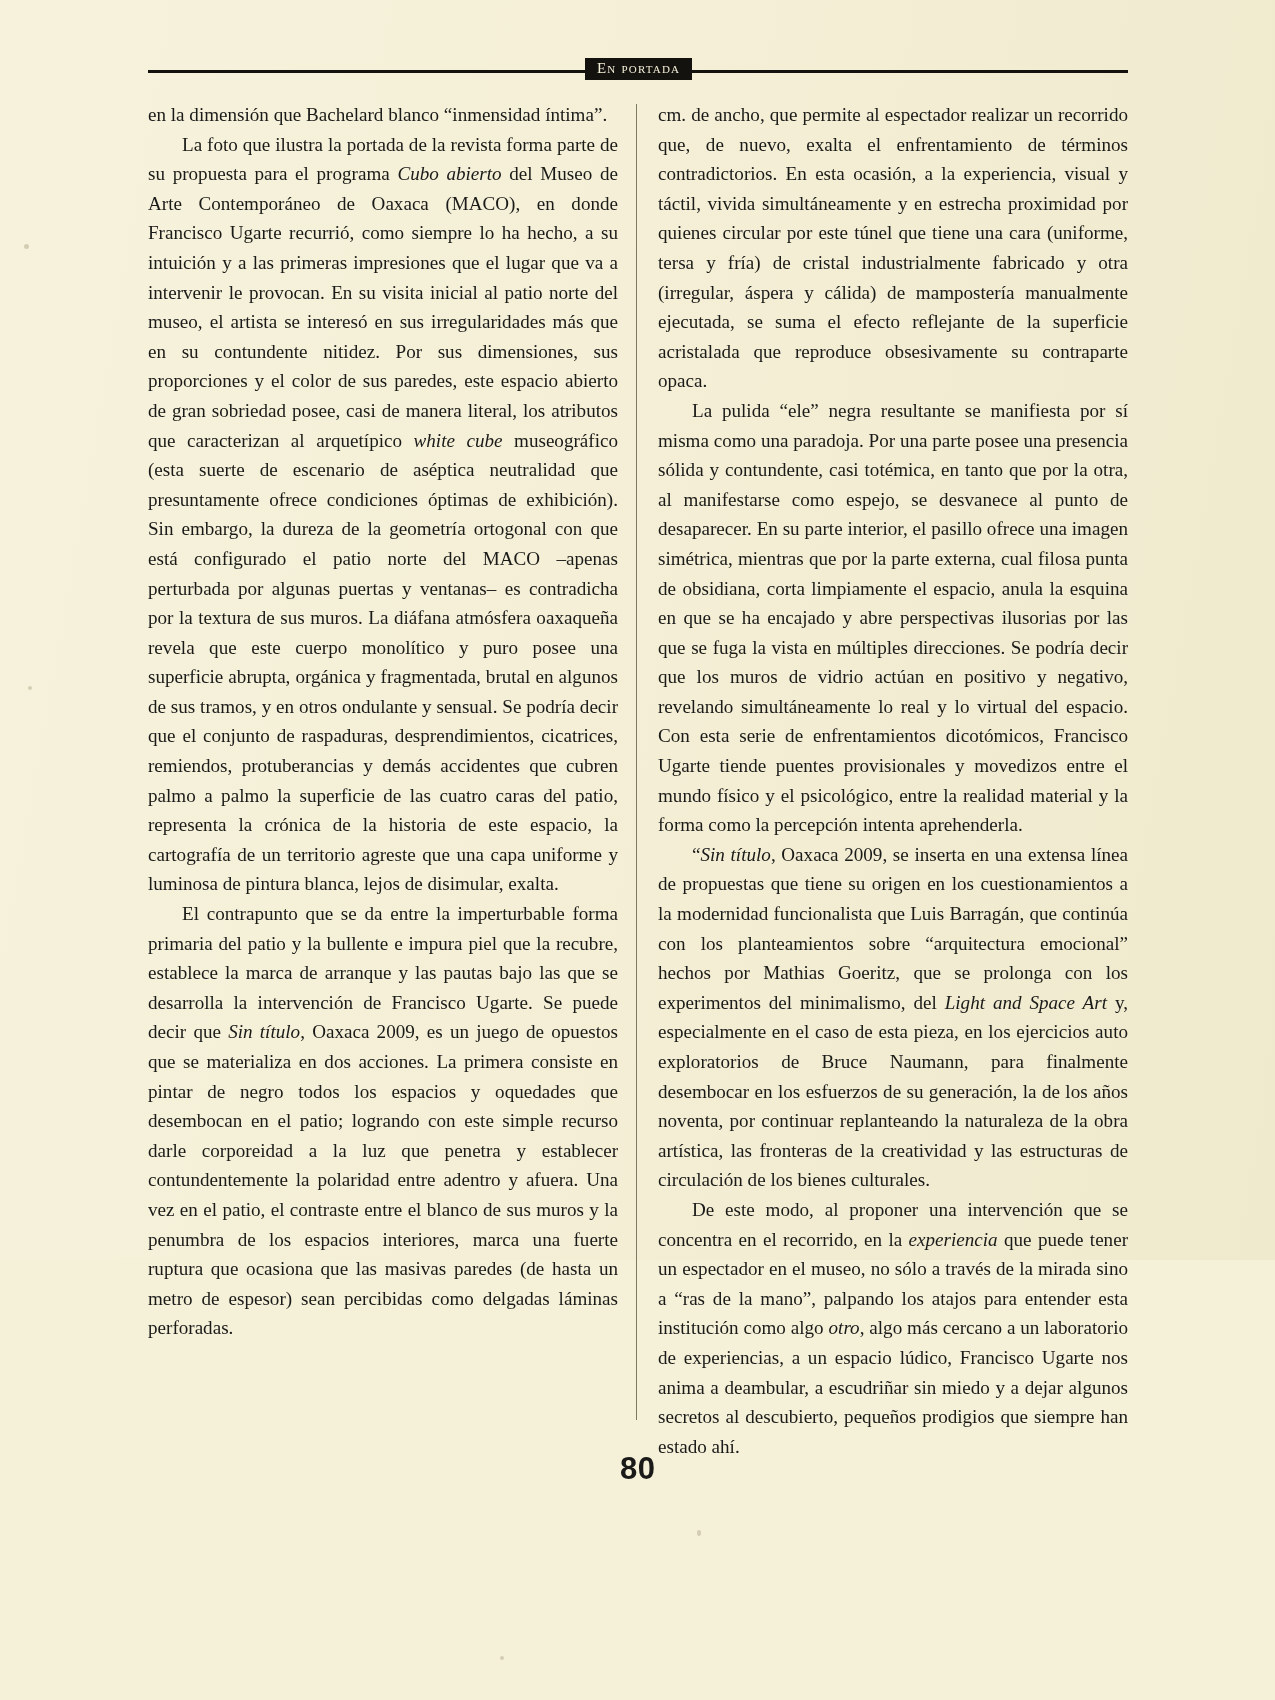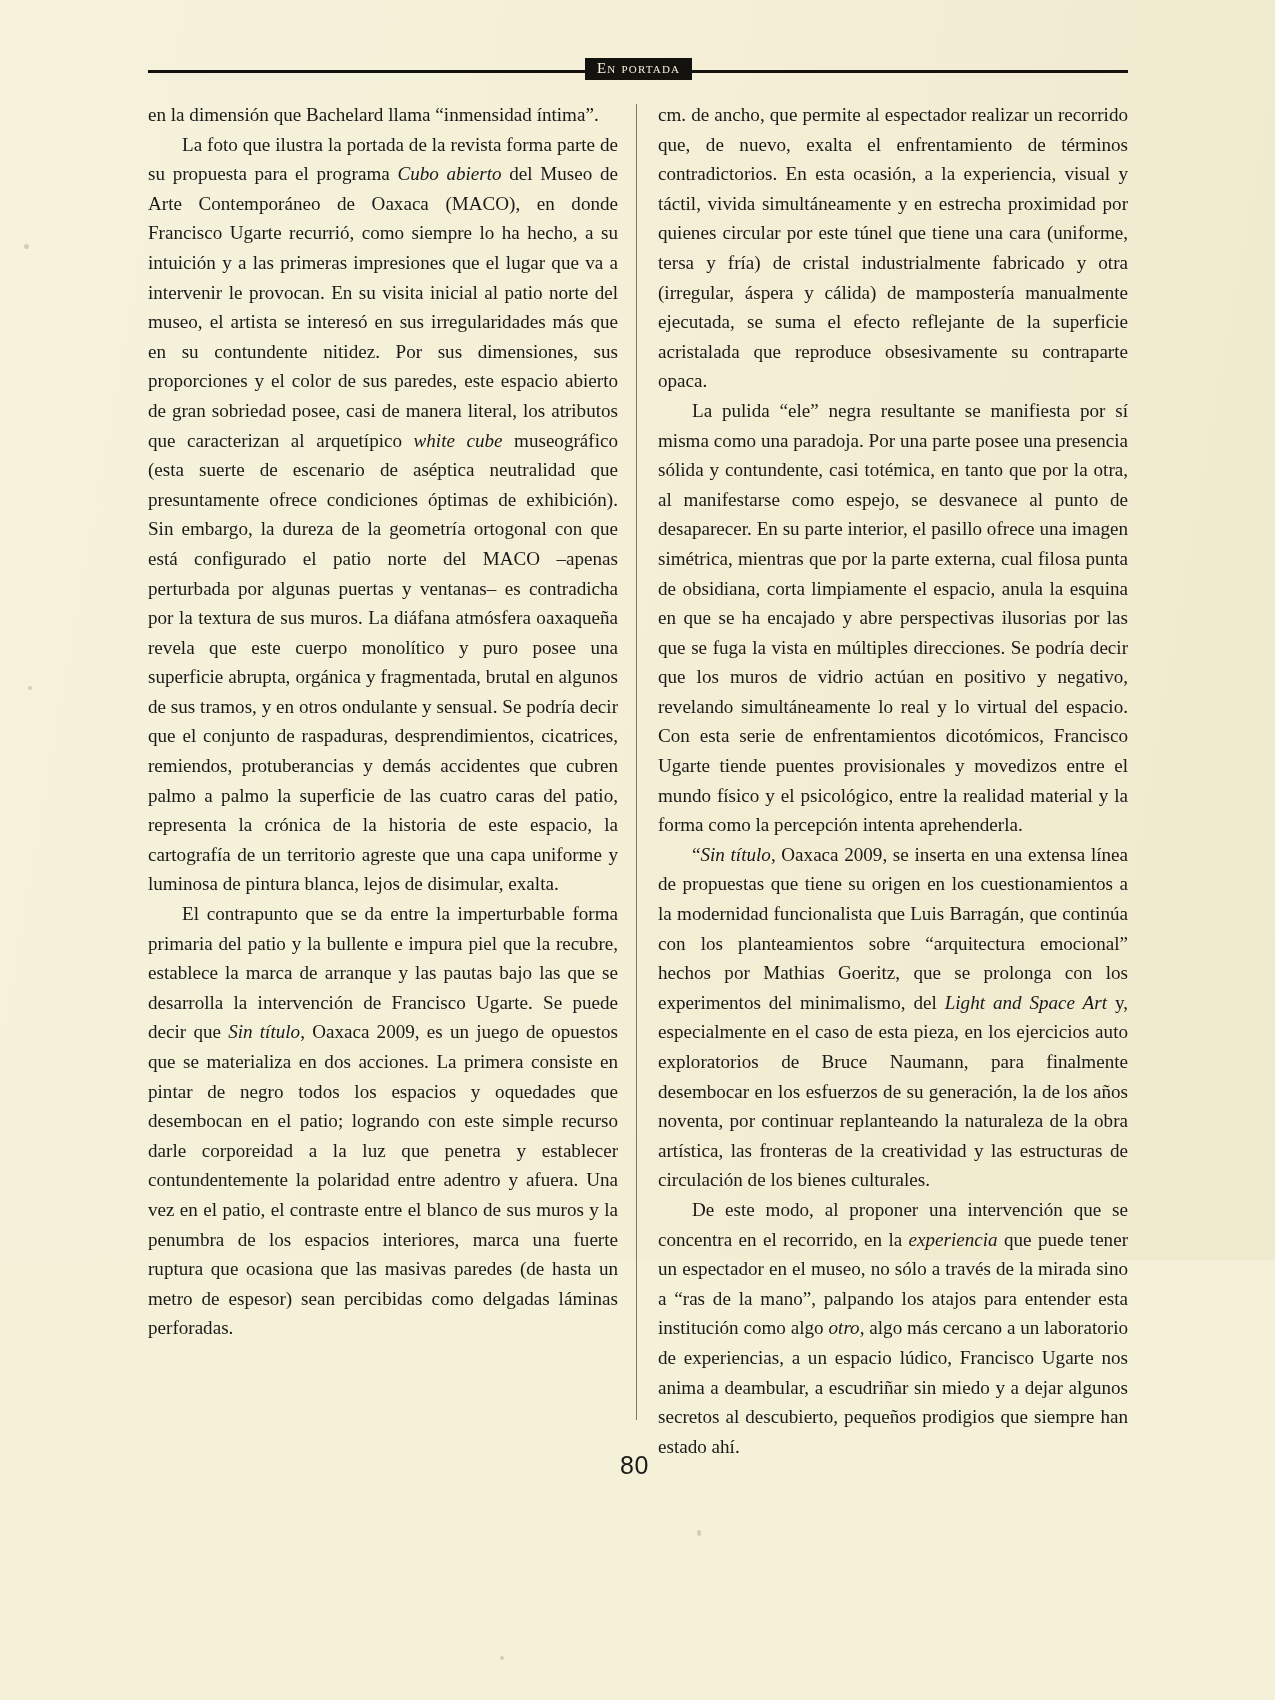--- a/index.html
+++ b/index.html
@@ -120,22 +120,22 @@
     top: 0;
     font-size: 17.5px;
     line-height: 24px;
   }
   .footer-text .ital { font-style: italic; }
   .page-number {
     position: absolute;
     left: 472px;
     top: -4px;
     font-family: "Liberation Sans", sans-serif;
-    font-weight: normal;
-    font-size: 25px;
+    font-weight: bold;
+    font-size: 31px;
     letter-spacing: 0.5px;
   }
 
   
   .speck {
     position: absolute;
     background: #cdc7ad;
     border-radius: 50%;
     opacity: 0.85;
   }
@@ -147,21 +147,21 @@
 
   <div class="header">
     <div class="header-rule"></div>
     <div class="header-tag sc">En portada</div>
   </div>
 
   <div class="columns">
     <div class="divider"></div>
 
     <div class="col col-left">
-      <p class="noindent">en la dimensión que Bachelard llama “inmensidad íntima”.</p>
+      <p class="noindent">en la dimensión que Bachelard blanco “inmensidad íntima”.</p>
       <p>La foto que ilustra la portada de la revista forma parte de su propuesta para el programa <em>Cubo abierto</em> del Museo de Arte Contemporáneo de Oaxaca (MACO), en donde Francisco Ugarte recurrió, como siempre lo ha hecho, a su intuición y a las primeras impresiones que el lugar que va a intervenir le provocan. En su visita inicial al patio norte del museo, el artista se interesó en sus irregularidades más que en su contundente nitidez. Por sus dimensiones, sus proporciones y el color de sus paredes, este espacio abierto de gran sobriedad posee, casi de manera literal, los atributos que caracterizan al arquetípico <em>white cube</em> museográfico (esta suerte de escenario de aséptica neutralidad que presuntamente ofrece condiciones óptimas de exhibición). Sin embargo, la dureza de la geometría ortogonal con que está configurado el patio norte del MACO –apenas perturbada por algunas puertas y ventanas– es contradicha por la textura de sus muros. La diáfana atmósfera oaxaqueña revela que este cuerpo monolítico y puro posee una superficie abrupta, orgánica y fragmentada, brutal en algunos de sus tramos, y en otros ondulante y sensual. Se podría decir que el conjunto de raspaduras, desprendimientos, cicatrices, remiendos, protuberancias y demás accidentes que cubren palmo a palmo la superficie de las cuatro caras del patio, representa la crónica de la historia de este espacio, la cartografía de un territorio agreste que una capa uniforme y luminosa de pintura blanca, lejos de disimular, exalta.</p>
       <p>El contrapunto que se da entre la imperturbable forma primaria del patio y la bullente e impura piel que la recubre, establece la marca de arranque y las pautas bajo las que se desarrolla la intervención de Francisco Ugarte. Se puede decir que <em>Sin título</em>, Oaxaca 2009, es un juego de opuestos que se materializa en dos acciones. La primera consiste en pintar de negro todos los espacios y oquedades que desembocan en el patio; logrando con este simple recurso darle corporeidad a la luz que penetra y establecer contundentemente la polaridad entre adentro y afuera. Una vez en el patio, el contraste entre el blanco de sus muros y la penumbra de los espacios interiores, marca una fuerte ruptura que ocasiona que las masivas paredes (de hasta un metro de espesor) sean percibidas como delgadas láminas perforadas.</p>
     </div>
 
     <div class="col col-right">
       <p class="noindent">cm. de ancho, que permite al espectador realizar un recorrido que, de nuevo, exalta el enfrentamiento de términos contradictorios. En esta ocasión, a la experiencia, visual y táctil, vivida simultáneamente y en estrecha proximidad por quienes circular por este túnel que tiene una cara (uniforme, tersa y fría) de cristal industrialmente fabricado y otra (irregular, áspera y cálida) de mampostería manualmente ejecutada, se suma el efecto reflejante de la superficie acristalada que reproduce obsesivamente su contraparte opaca.</p>
       <p>La pulida “ele” negra resultante se manifiesta por sí misma como una paradoja. Por una parte posee una presencia sólida y contundente, casi totémica, en tanto que por la otra, al manifestarse como espejo, se desvanece al punto de desaparecer. En su parte interior, el pasillo ofrece una imagen simétrica, mientras que por la parte externa, cual filosa punta de obsidiana, corta limpiamente el espacio, anula la esquina en que se ha encajado y abre perspectivas ilusorias por las que se fuga la vista en múltiples direcciones. Se podría decir que los muros de vidrio actúan en positivo y negativo, revelando simultáneamente lo real y lo virtual del espacio. Con esta serie de enfrentamientos dicotómicos, Francisco Ugarte tiende puentes provisionales y movedizos entre el mundo físico y el psicológico, entre la realidad material y la forma como la percepción intenta aprehenderla.</p>
       <p>“<em>Sin título</em>, Oaxaca 2009, se inserta en una extensa línea de propuestas que tiene su origen en los cuestionamientos a la modernidad funcionalista que Luis Barragán, que continúa con los planteamientos sobre “arquitectura emocional” hechos por Mathias Goeritz, que se prolonga con los experimentos del minimalismo, del <em>Light and Space Art</em> y, especialmente en el caso de esta pieza, en los ejercicios auto exploratorios de Bruce Naumann, para finalmente desembocar en los esfuerzos de su generación, la de los años noventa, por continuar replanteando la naturaleza de la obra artística, las fronteras de la creatividad y las estructuras de circulación de los bienes culturales.</p>
       <p>De este modo, al proponer una intervención que se concentra en el recorrido, en la <em>experiencia</em> que puede tener un espectador en el museo, no sólo a través de la mirada sino a “ras de la mano”, palpando los atajos para entender esta institución como algo <em>otro</em>, algo más cercano a un laboratorio de experiencias, a un espacio lúdico, Francisco Ugarte nos anima a deambular, a escudriñar sin miedo y a dejar algunos secretos al descubierto, pequeños prodigios que siempre han estado ahí.</p>
     </div>

